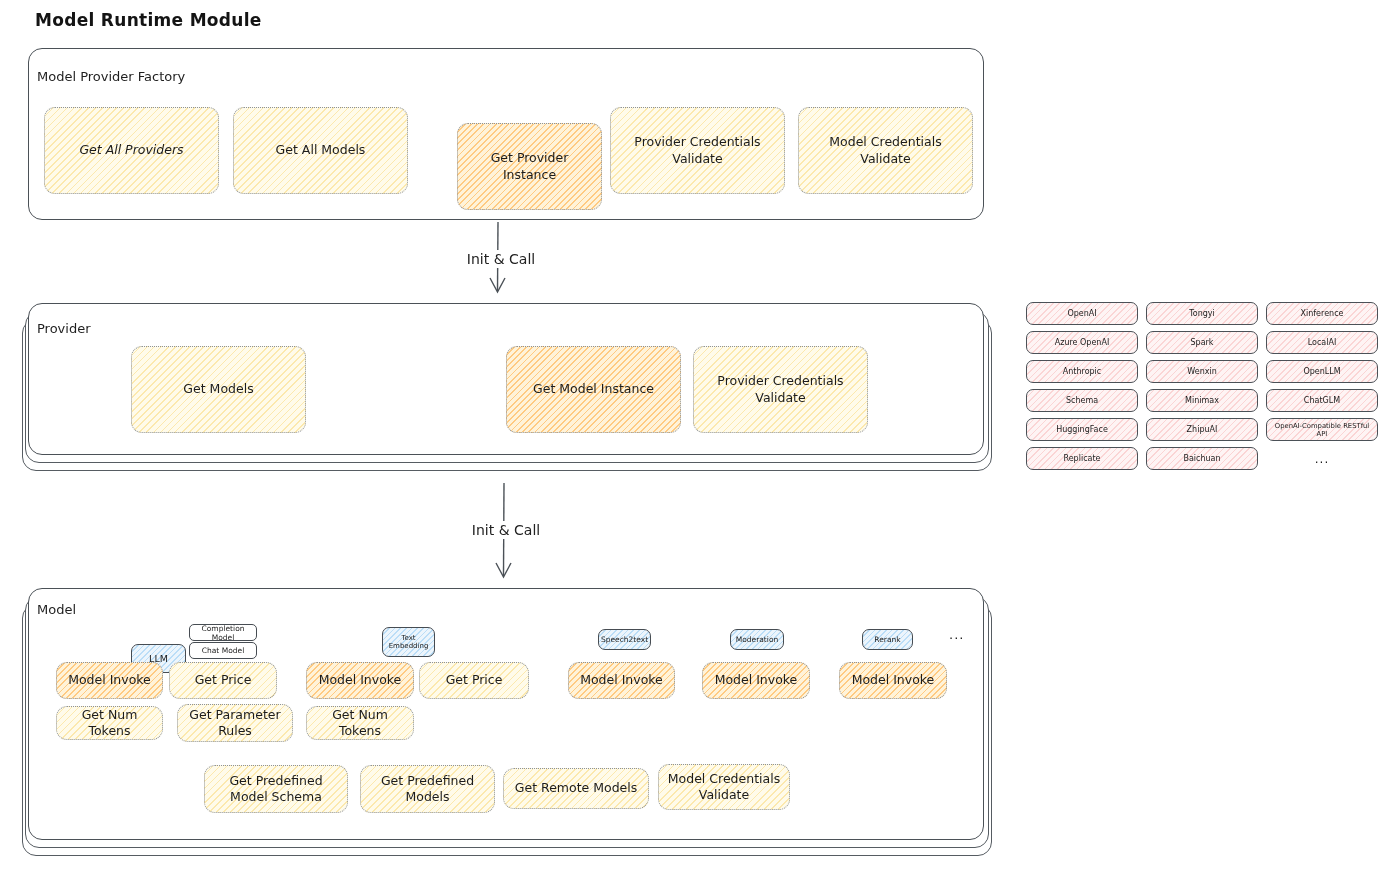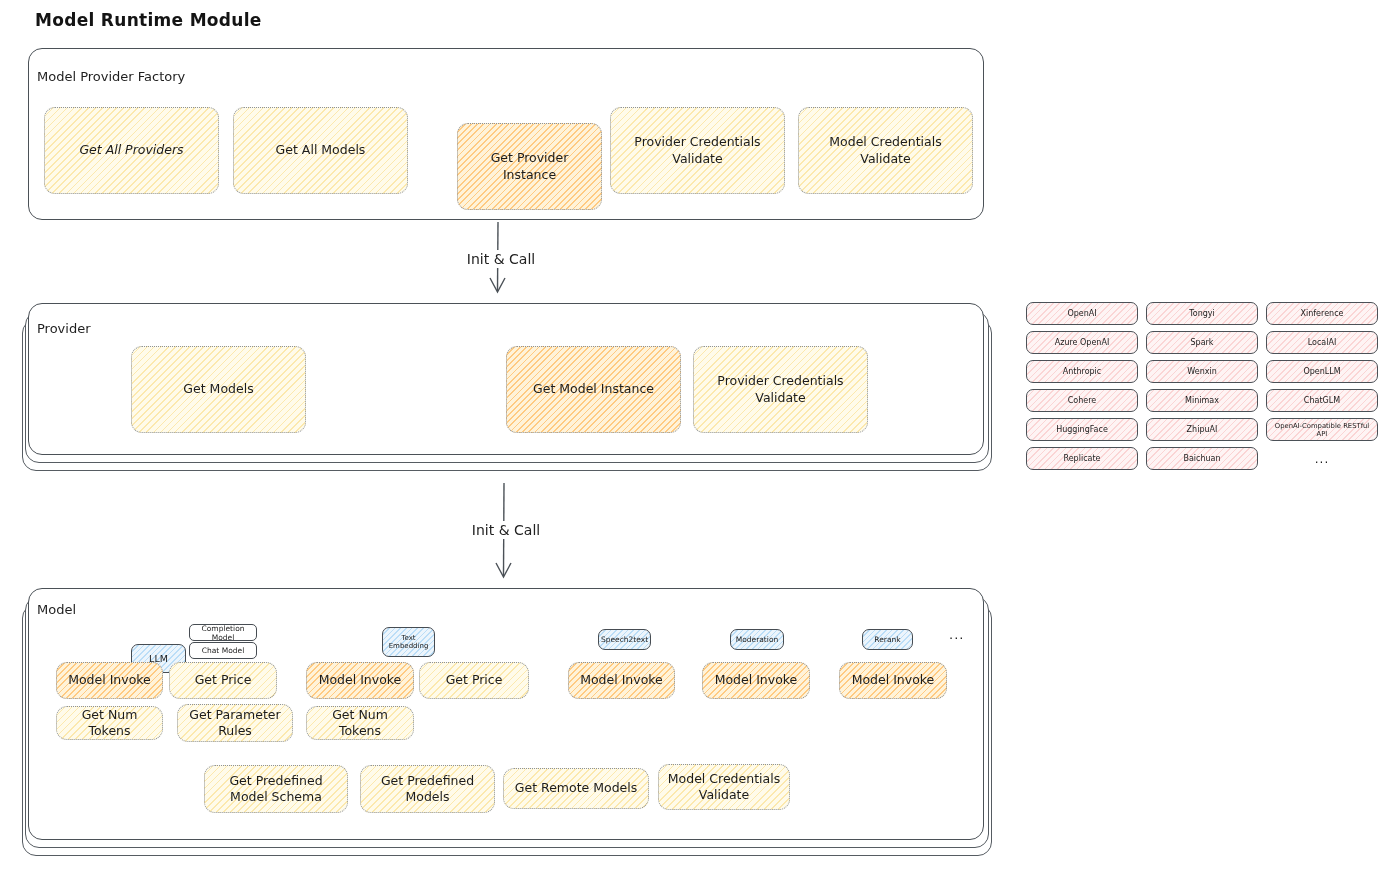--- a/index.html
+++ b/index.html
@@ -108,21 +108,21 @@
   <div class="pgrid">
     <div class="pcell hp">OpenAI</div>
     <div class="pcell hp">Tongyi</div>
     <div class="pcell hp">Xinference</div>
     <div class="pcell hp">Azure OpenAI</div>
     <div class="pcell hp">Spark</div>
     <div class="pcell hp">LocalAI</div>
     <div class="pcell hp">Anthropic</div>
     <div class="pcell hp">Wenxin</div>
     <div class="pcell hp">OpenLLM</div>
-    <div class="pcell hp">Cohere</div>
+    <div class="pcell hp">Schema</div>
     <div class="pcell hp">Minimax</div>
     <div class="pcell hp">ChatGLM</div>
     <div class="pcell hp">HuggingFace</div>
     <div class="pcell hp">ZhipuAI</div>
     <div class="pcell hp pc-small">OpenAI-Compatible RESTful API</div>
     <div class="pcell hp">Replicate</div>
     <div class="pcell hp">Baichuan</div>
     <div class="grid-ellipsis">...</div>
   </div>
 

